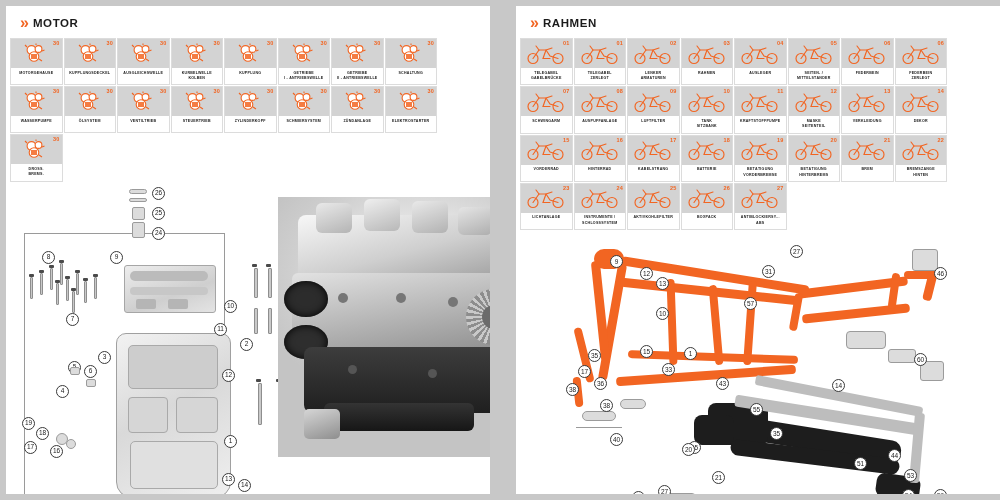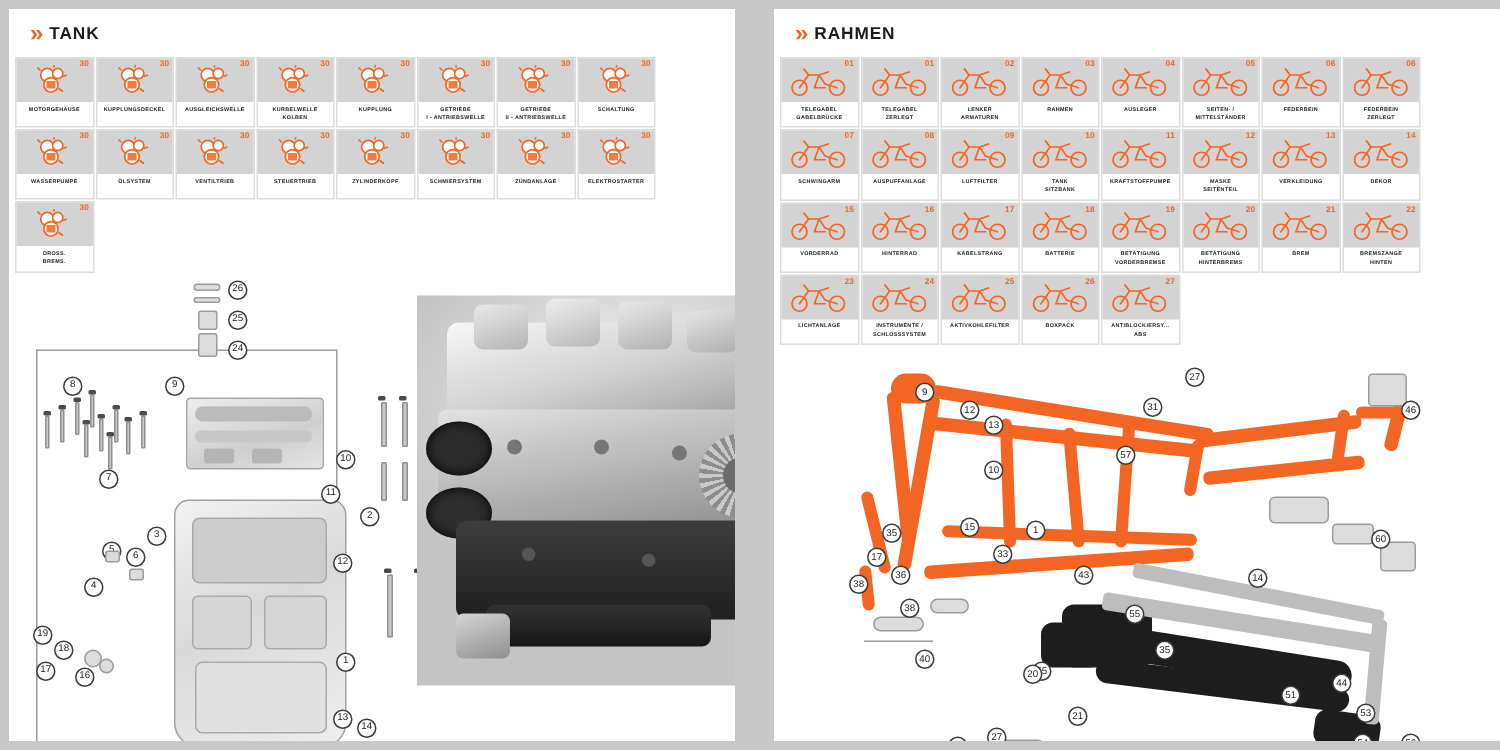--- a/index.html
+++ b/index.html
@@ -147,21 +147,21 @@
 </style>
 </head>
 <body>
 
 <div class="page">
 
   <div class="panel" id="panel-motor">
 
     <div class="panel-header">
       <span class="chev">»</span>
-      <span class="panel-title">TANK</span>
+      <span class="panel-title">MOTOR</span>
     </div>
 
     <div class="grid" id="motor-grid">
         <div class="tile">
           <div class="thumb">
             <svg width="30" height="22" viewBox="0 0 30 22">
     <g fill="none" stroke="#F26522" stroke-width="1.1">
       <circle cx="10.5" cy="7" r="4.4" fill="#ffffff"></circle>
       <circle cx="17.5" cy="6" r="3.4" fill="#ffffff"></circle>
       <circle cx="13" cy="13.5" r="4.8" fill="#ffffff"></circle>

